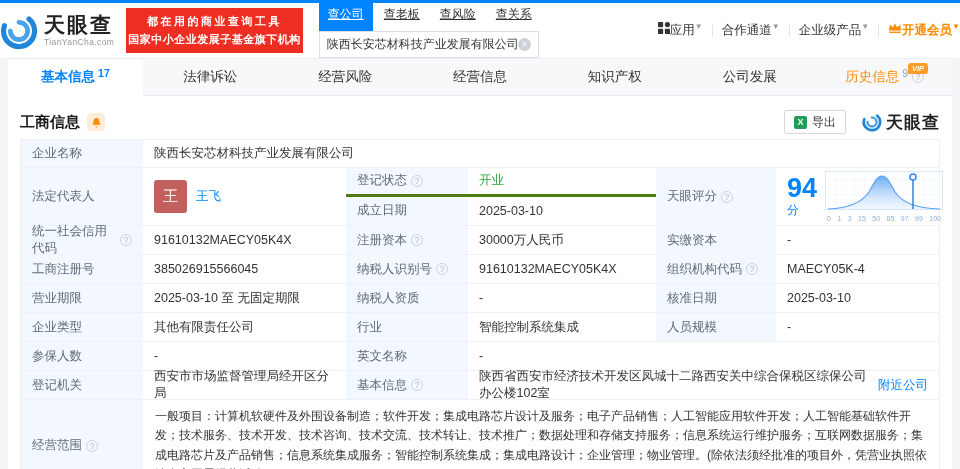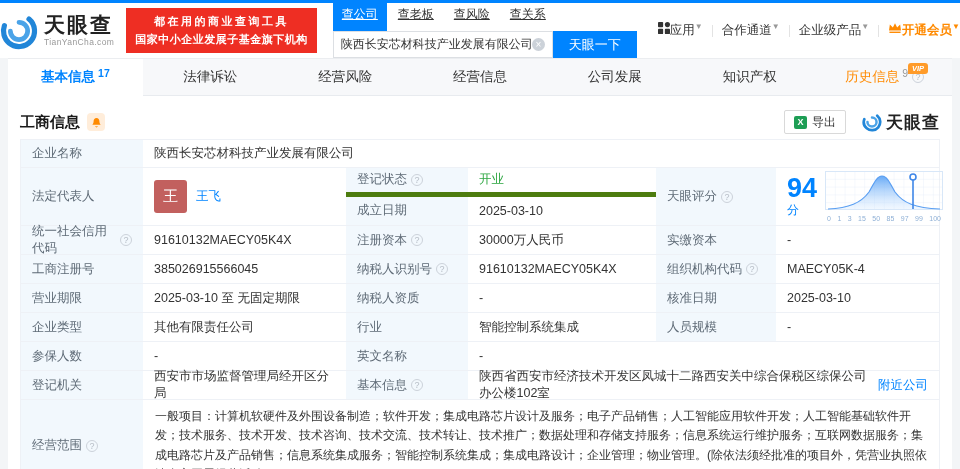--- a/index.html
+++ b/index.html
@@ -7,21 +7,21 @@
   body { background:#f3f5f7; font-family:"Liberation Sans","DejaVu Sans",sans-serif; color:#333; }
 
   .topline { height:3px; background:#0084ff; }
 
   
   .header { height:55px; background:#fff; display:flex; align-items:center; padding:0 10px 0 26; }
   .logo { display:flex; align-items:center; gap:6px; cursor:pointer; }
   .logo-name { font-size:21px; font-weight:bold; color:#222; letter-spacing:2px; line-height:1.05; }
   .logo-domain { font-size:8.5px; color:#999; letter-spacing:.4px; }
   .banner { margin-left:12px; background:#ee2e23; color:#fff; font-weight:bold; font-size:11px;
-            padding:5px 9px; text-align:center; line-height:1.55; white-space:nowrap; }
+            padding:5px 2px; text-align:center; line-height:1.55; white-space:nowrap; }
   .banner .l1 { letter-spacing:2.5px; }
   .banner .l2 { letter-spacing:.5px; }
 
   .search { margin-left:16px; }
   .search-tabs { display:flex; align-items:flex-end; gap:2px; font-size:12px; }
   .stab { padding:3px 9px 8px; color:#333; cursor:pointer;text-decoration:underline; }
   .stab.active { background:#0084ff; color:#fff; }
   .search-row { display:flex; }
   .search-input { width:220px; height:27px; border:1px solid #dcdfe3; background:#fff;
                   display:flex; align-items:center; padding:0 7px; }
@@ -68,21 +68,21 @@
   .biz-table { border:1px solid #eef1f6; border-bottom:none; font-size:12.5px; }
   .row { display:flex; border-bottom:1px solid #eef1f6; }
   .cell { display:flex; align-items:center; padding:0 11px; }
   .label { background:#f2f8fd; color:#5f6b77; gap:4px; flex:none; }
   .value { color:#333; }
   .c1 { width:122px; } .c2 { width:203px; } .c3 { width:122px; } .c4 { width:188px; } .c5 { width:120px; }
   .grow { flex:1; min-width:0; }
   .r28 { height:28px; } .r29 { height:29px; } .r58 { height:58px; }
   .midcol { width:310px; display:flex; flex-direction:column; flex:none; }
   .subrow { display:flex; height:29px; }
-  .subrow:first-child { border-bottom:5px solid #4d7c0f; }
+  .subrow:first-child { border-bottom:3px solid #4d7c0f; }
   .subrow .label { width:122px; }
   .subrow .value { flex:1; }
   .q { width:12px; height:12px; border:1px solid #ccd2da; border-radius:50%; color:#b6bdc6; font-size:9px;
        line-height:11px; text-align:center; flex:none; cursor:pointer; }
   .green { color:#2da641; }
   .link { color:#0084ff; cursor:pointer; text-decoration:none; }
   .avatar { width:33px; height:33px; border-radius:3px; background:#c2605e; color:#fff; font-size:15px;
             display:flex; align-items:center; justify-content:center; margin-right:9px; flex:none; cursor:pointer; }
   .score-cell { gap:8px; padding-right:4px; }
   .score-num { font-size:27px; font-weight:bold; color:#0084ff; line-height:1; }
@@ -118,21 +118,20 @@
       <span class="stab active">查公司</span>
       <span class="stab">查老板</span>
       <span class="stab">查风险</span>
       <span class="stab">查关系</span>
     </div>
     <div class="search-row">
       <div class="search-input">
         <span class="query">陕西长安芯材科技产业发展有限公司</span>
         <span class="clear">×</span>
       </div>
-      <button class="search-btn">天眼一下</button>
     </div>
   </div>
 
   <nav class="topnav">
     <span class="nav-item">
       <svg width="12" height="12" viewBox="0 0 14 14">
         <rect x="0" y="0" width="6" height="6" rx="1" fill="#333"></rect>
         <rect x="8" y="0" width="6" height="6" rx="3" fill="#333"></rect>
         <rect x="0" y="8" width="6" height="6" rx="1" fill="#333"></rect>
         <rect x="8" y="8" width="6" height="6" rx="1" fill="#333"></rect>
@@ -173,24 +172,24 @@
     <div class="tab">
       <span>法律诉讼</span>
     </div>
     <div class="tab">
       <span>经营风险</span>
     </div>
     <div class="tab">
       <span>经营信息</span>
     </div>
     <div class="tab">
+      <span>知识产权</span>
+    </div>
+    <div class="tab">
       <span>公司发展</span>
-    </div>
-    <div class="tab">
-      <span>知识产权</span>
     </div>
     <div class="tab orange">
       <span class="vip-badge">VIP</span>
       <span>历史信息</span>
       <span class="cnt cnt-gray">9</span>
       <span class="q" style="margin-left:4px">?</span>
     </div>
   </div>
 
   <div class="content">

